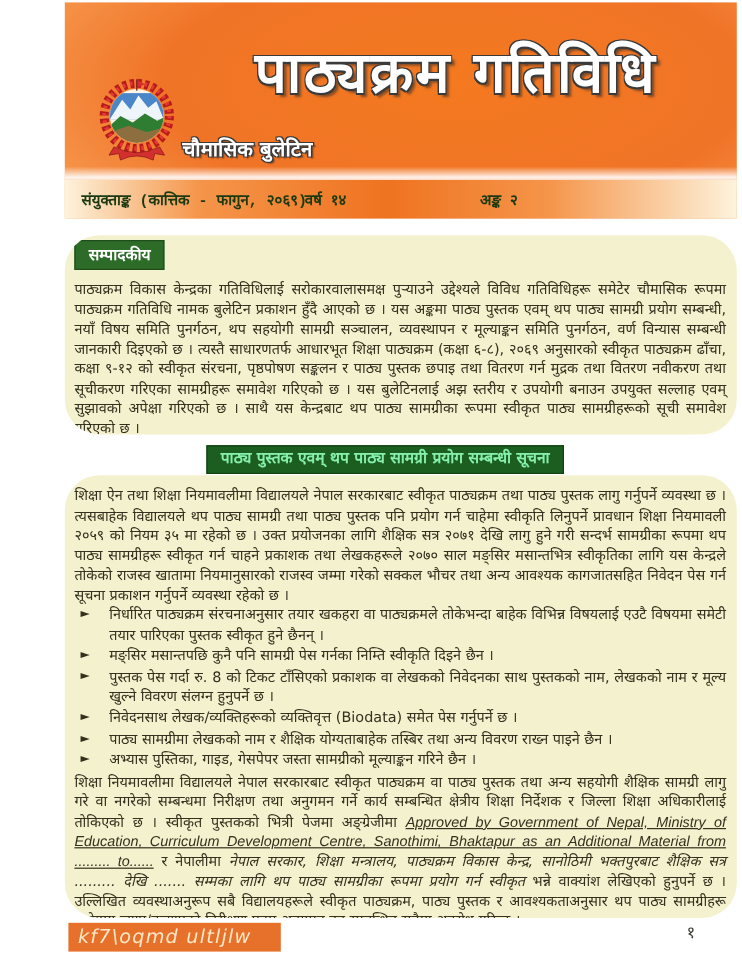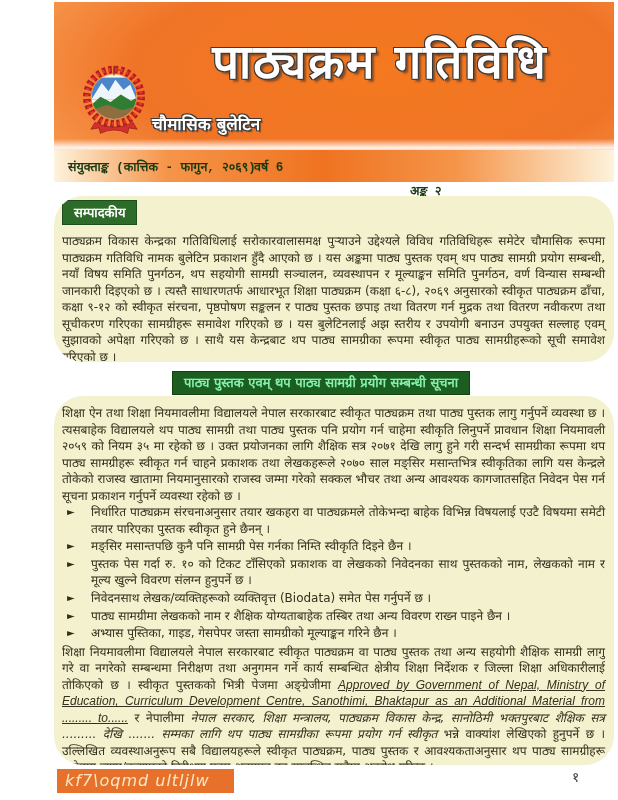--- a/index.html
+++ b/index.html
@@ -25,21 +25,21 @@
     text-shadow:-1px -1px 0 #3a3a3a,1px -1px 0 #3a3a3a,-1px 1px 0 #3a3a3a,1px 1px 0 #3a3a3a,2px 2px 1px rgba(40,40,40,.5);
   }
   .info-strip{
     position:absolute;left:0;top:148px;width:100%;height:32px;
     background:linear-gradient(90deg,#fdf3dc 0%,#f5954a 20%,#ef7320 48%,#f5954a 72%,#fdf3dc 100%);
     font-family:Liberation Mono, monospace;
   }
   .info-strip span{position:absolute;top:8px;font-size:12.5px;font-weight:bold;color:#1c3a12;white-space:nowrap;}
   .strip-issue{left:14px;}
   .strip-year{left:200px;}
-  .strip-no{left:356px;margin-top:24px;}
+  .strip-no{left:346px;}
 
   
   .block{
     position:absolute;left:54px;width:560px;background:#f4f1cf;
     overflow:hidden;box-sizing:border-box;border-radius:29px;
   }
   .editorial{top:196px;height:166px;padding:4px 9px 6px 8px;}
   .badge{
     display:inline-block;background:#2d6b28;color:#ffffff;font-size:13px;font-weight:bold;
     padding:2px 11px 3px 11px;border:1px solid #1c4d1a;
@@ -96,21 +96,21 @@
       <line x1="50" y1="13" x2="50" y2="27" stroke="#7a1f1f" stroke-width="1.6"></line>
 
       <path d="M22 96 q28 14 56 0 l6 10 -12 -2 -2 8 q-20 -10 -40 0 l-2 -8 -12 2 z" fill="#d32f2f" stroke="#8e1b1b" stroke-width="1"></path>
     </svg>
     <div class="masthead">
       <div class="title">पाठ्यक्रम गतिविधि</div>
     </div>
     <div class="subtitle">चौमासिक बुलेटिन</div>
     <div class="info-strip">
       <span class="strip-issue">संयुक्ताङ्क (कात्तिक - फागुन, २०६९)</span>
-      <span class="strip-year">वर्ष 6</span>
+      <span class="strip-year">वर्ष १४</span>
       <span class="strip-no">अङ्क २</span>
     </div>
   </div>
 
   <div class="block editorial">
     <span class="badge">सम्पादकीय</span>
     <p class="body-text">पाठ्यक्रम विकास केन्द्रका गतिविधिलाई सरोकारवालासमक्ष पुर्‍याउने उद्देश्यले विविध गतिविधिहरू समेटेर चौमासिक रूपमा पाठ्यक्रम गतिविधि नामक बुलेटिन प्रकाशन हुँदै आएको छ । यस अङ्कमा पाठ्य पुस्तक एवम् थप पाठ्य सामग्री प्रयोग सम्बन्धी, नयाँ विषय समिति पुनर्गठन, थप सहयोगी सामग्री सञ्चालन, व्यवस्थापन र मूल्याङ्कन समिति पुनर्गठन, वर्ण विन्यास सम्बन्धी जानकारी दिइएको छ । त्यस्तै साधारणतर्फ आधारभूत शिक्षा पाठ्यक्रम (कक्षा ६-८), २०६९ अनुसारको स्वीकृत पाठ्यक्रम ढाँचा, कक्षा ९-१२ को स्वीकृत संरचना, पृष्ठपोषण सङ्कलन र पाठ्य पुस्तक छपाइ तथा वितरण गर्न मुद्रक तथा वितरण नवीकरण तथा सूचीकरण गरिएका सामग्रीहरू समावेश गरिएको छ । यस बुलेटिनलाई अझ स्तरीय र उपयोगी बनाउन उपयुक्त सल्लाह एवम् सुझावको अपेक्षा गरिएको छ । साथै यस केन्द्रबाट थप पाठ्य सामग्रीका रूपमा स्वीकृत पाठ्य सामग्रीहरूको सूची समावेश गरिएको छ ।</p>
   </div>
 
   <div class="banner">पाठ्य पुस्तक एवम् थप पाठ्य सामग्री प्रयोग सम्बन्धी सूचना</div>
@@ -124,21 +124,21 @@
           <span class="li-text">निर्धारित पाठ्यक्रम संरचनाअनुसार तयार खकहरा वा पाठ्यक्रमले तोकेभन्दा बाहेक विभिन्न विषयलाई एउटै विषयमा समेटी तयार पारिएका पुस्तक स्वीकृत हुने छैनन् ।</span>
         </li>
 
         <li>
           <span class="arrow">►</span>
           <span class="li-text">मङ्सिर मसान्तपछि कुनै पनि सामग्री पेस गर्नका निम्ति स्वीकृति दिइने छैन ।</span>
         </li>
 
         <li>
           <span class="arrow">►</span>
-          <span class="li-text">पुस्तक पेस गर्दा रु. १० को टिकट टाँसिएको प्रकाशक वा लेखकको निवेदनका साथ पुस्तकको नाम, लेखकको नाम र मूल्य खुल्ने विवरण संलग्न हुनुपर्ने छ ।</span>
+          <span class="li-text">पुस्तक पेस गर्दा रु. 8 को टिकट टाँसिएको प्रकाशक वा लेखकको निवेदनका साथ पुस्तकको नाम, लेखकको नाम र मूल्य खुल्ने विवरण संलग्न हुनुपर्ने छ ।</span>
         </li>
 
         <li>
           <span class="arrow">►</span>
           <span class="li-text">निवेदनसाथ लेखक/व्यक्तिहरूको व्यक्तिवृत्त (Biodata) समेत पेस गर्नुपर्ने छ ।</span>
         </li>
 
         <li>
           <span class="arrow">►</span>
           <span class="li-text">पाठ्य सामग्रीमा लेखकको नाम र शैक्षिक योग्यताबाहेक तस्बिर तथा अन्य विवरण राख्न पाइने छैन ।</span>

